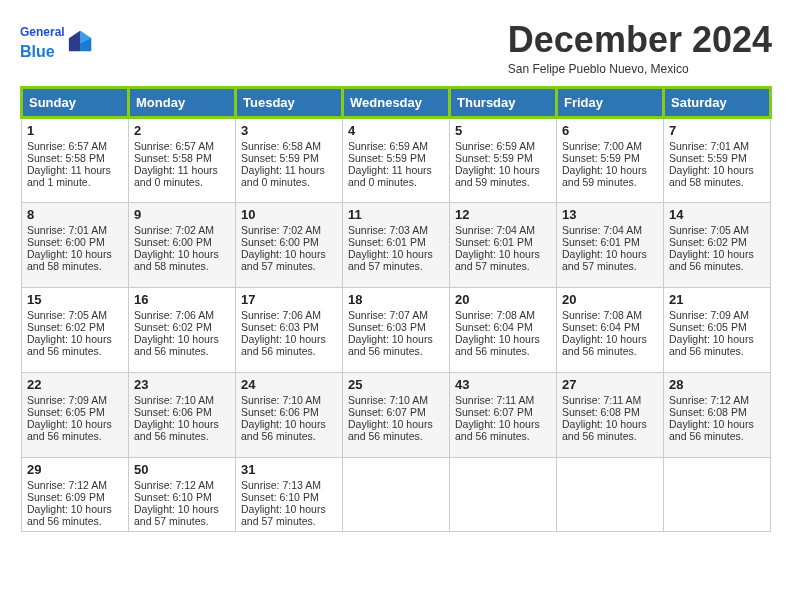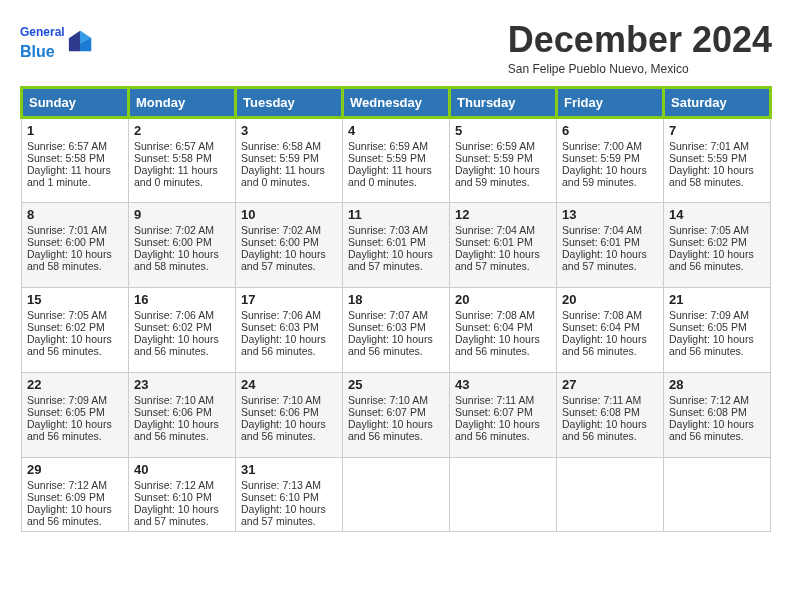--- a/index.html
+++ b/index.html
@@ -298,21 +298,21 @@
         </td>
       </tr>
       <tr class="last-row">
         <td>
           <span class="day-number">29</span>
           <div>Sunrise: 7:12 AM</div>
           <div>Sunset: 6:09 PM</div>
           <div>Daylight: 10 hours and 56 minutes.</div>
         </td>
         <td>
-          <span class="day-number">40</span>
+          <span class="day-number">50</span>
           <div>Sunrise: 7:12 AM</div>
           <div>Sunset: 6:10 PM</div>
           <div>Daylight: 10 hours and 57 minutes.</div>
         </td>
         <td>
           <span class="day-number">31</span>
           <div>Sunrise: 7:13 AM</div>
           <div>Sunset: 6:10 PM</div>
           <div>Daylight: 10 hours and 57 minutes.</div>
         </td>

